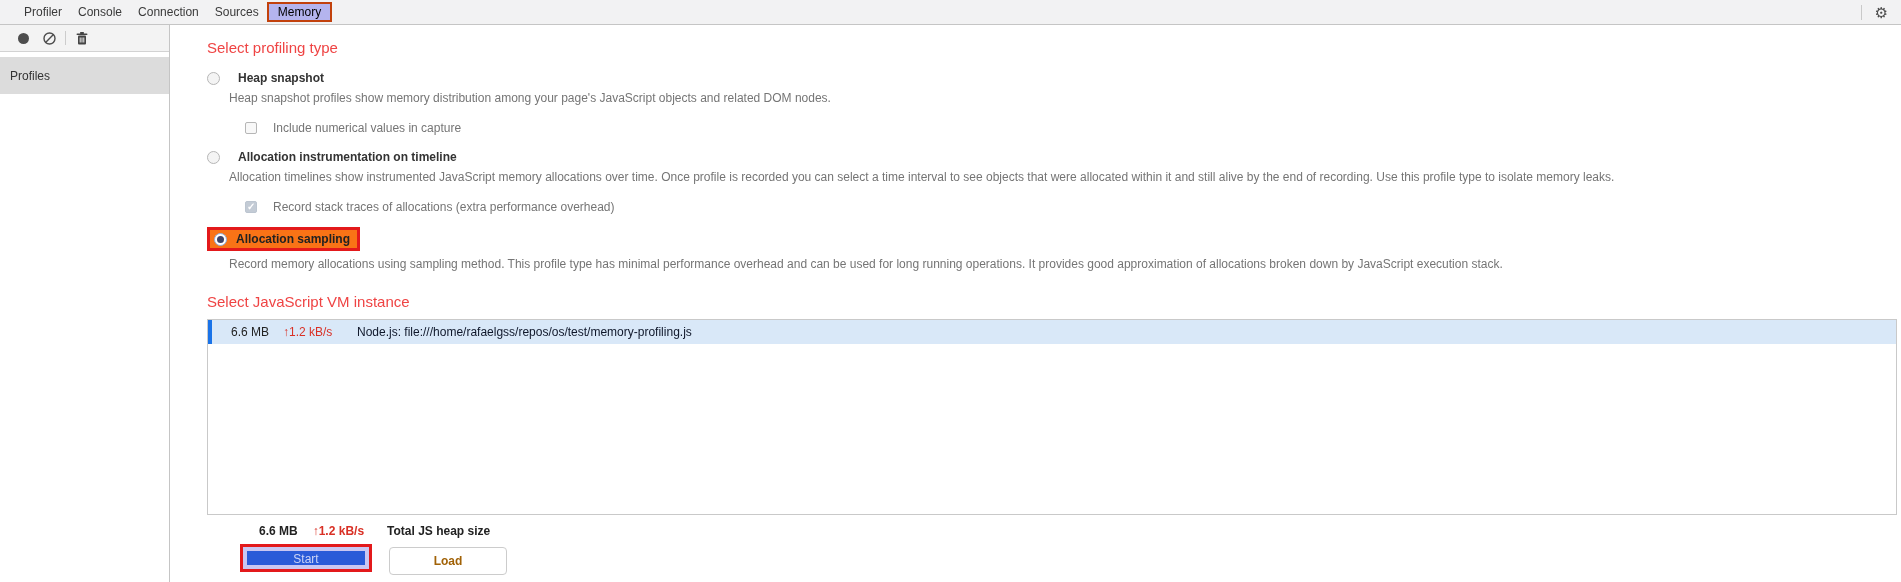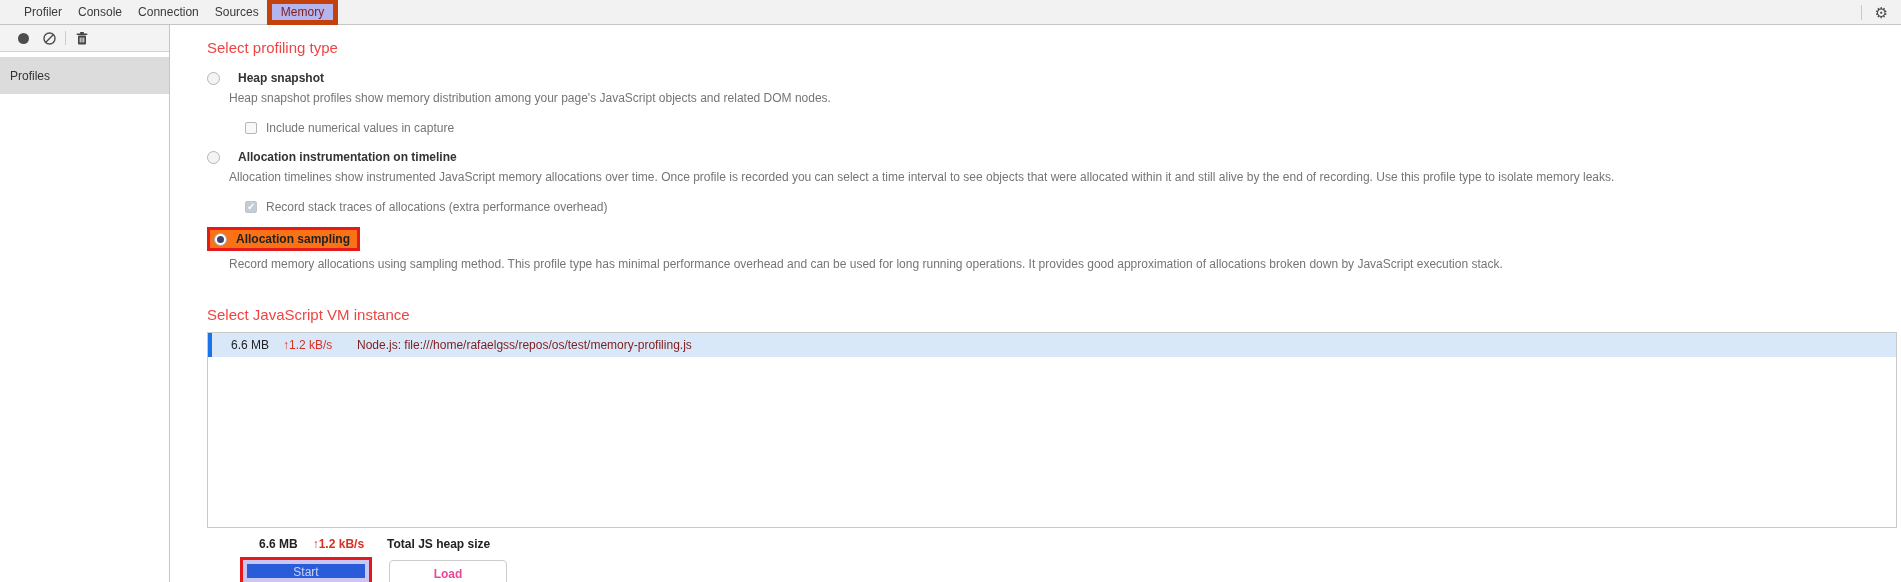--- a/index.html
+++ b/index.html
@@ -10,21 +10,21 @@
     font-family:"Liberation Sans", sans-serif; font-size:12px;
   }
 
   
   .tabbar {
     height:25px; background:#f2f2f3; border-bottom:1px solid #c5c5c5;
     display:flex; align-items:center; padding-left:16px;
   }
   .tab { padding:3px 8px; color:#3a3a3a; cursor:default; white-space:nowrap; }
   .tab.active {
-    background:#b4b4ee; border:5px solid #c2410c; padding:1px 9px; color:#7f1d1d;
+    background:#b4b4ee; border:2px solid #c2410c; padding:1px 9px; color:#000000;
   }
   .tabbar-right { margin-left:auto; display:flex; align-items:center; height:100%; }
   .tabbar-divider { width:1px; height:15px; background:#c9c9c9; margin-right:13px; }
   .gear { color:#4d4d4d; font-size:15px; margin-right:13px; line-height:1; }
 
   
   .layout { display:flex; height:557px; }
   .sidebar { width:170px; border-right:1px solid #c5c5c5; background:#ffffff; flex:none; }
   .side-toolbar {
     height:27px; background:#f3f3f3; border-bottom:1px solid #d2d2d2;
@@ -46,66 +46,66 @@
   .radio {
     width:13px; height:13px; border:1px solid #b6b6b6; border-radius:50%;
     background:#f4f4f4; flex:none; position:relative;
   }
   .radio.selected { border-color:#8fb0dc; background:#fff; }
   .radio.selected::after {
     content:""; position:absolute; inset:2px; border-radius:50%; background:#3d4366;
   }
   .option-label { font-weight:700; color:#333; }
   .option-desc { color:#757575; margin:6px 0 0 22px; white-space:nowrap; }
-  .sub-checkbox-row { display:flex; align-items:center; gap:9px; margin:16px 0 0 38px; }
+  .sub-checkbox-row { display:flex; align-items:center; gap:16px; margin:16px 0 0 38px; }
   .checkbox {
     width:12px; height:12px; border:1px solid #b6b6b6; border-radius:2px;
     background:#f8f8f8; flex:none; position:relative;
   }
   .checkbox.checked { background:#c3cbd5; border-color:#bcc5d0; }
   .checkbox.checked::after {
     content:"\2713"; position:absolute; left:1px; top:-1px;
     color:#ffffff; font-size:10px; font-weight:700;
   }
   .sub-label { color:#757575; }
 
   .sampling-annotation {
     display:inline-flex; align-items:center; gap:9px;
     margin-top:13px; border:3px solid #e3191b; background:#f97316;
     padding:2px 7px 2px 4px;
   }
   .sampling-annotation .option-label { color:#222; }
 
   
-  .vm-heading { margin-top:35px; }
+  .vm-heading { margin-top:22px; }
   .vm-list {
     margin-top:9px; margin-right:4px; height:196px;
     border:1px solid #c9c9c9; background:#fff; overflow:hidden;
   }
   .vm-row {
     height:24px; display:flex; align-items:center;
     background:#d9e8f8; border-left:4px solid #1a73e8; padding-left:19px;
   }
   .vm-size { color:#222; min-width:44px; }
   .vm-rate { color:#d93025; margin-left:8px; min-width:58px; }
-  .vm-name { margin-left:16px; color:#7f1d1d;text-align:center; }
+  .vm-name { margin-left:16px; color:#0f172a;text-align:center; }
 
   .total-row { display:flex; align-items:center; margin:9px 0 0 52px; font-weight:700; color:#222; }
   .total-rate { color:#d93025; margin-left:15px; }
   .total-label { margin-left:23px; }
 
   
   .buttons-row { display:flex; align-items:flex-start; margin-top:6px; margin-left:33px; }
   .start-annotation { border:3px solid #e3191b; background:#c9c7f2; padding:4px; }
   .start-btn {
     width:118px; height:14px; background:#2a5bd8; color:#ccd4f6;
     border:none; font-family:inherit; font-size:12px; display:block;
   }
   .load-btn {
-    width:118px; height:28px; background:#fff; color:#ec4899; font-weight:700;
+    width:118px; height:28px; background:#fff; color:#a16207; font-weight:700;
     border:1px solid #cccccc; border-radius:4px; font-family:inherit; font-size:12px;
     margin-left:17px; margin-top:3px;
   }
 
   svg { display:block; }
 </style>
 </head>
 <body>
 
 <div class="tabbar">

